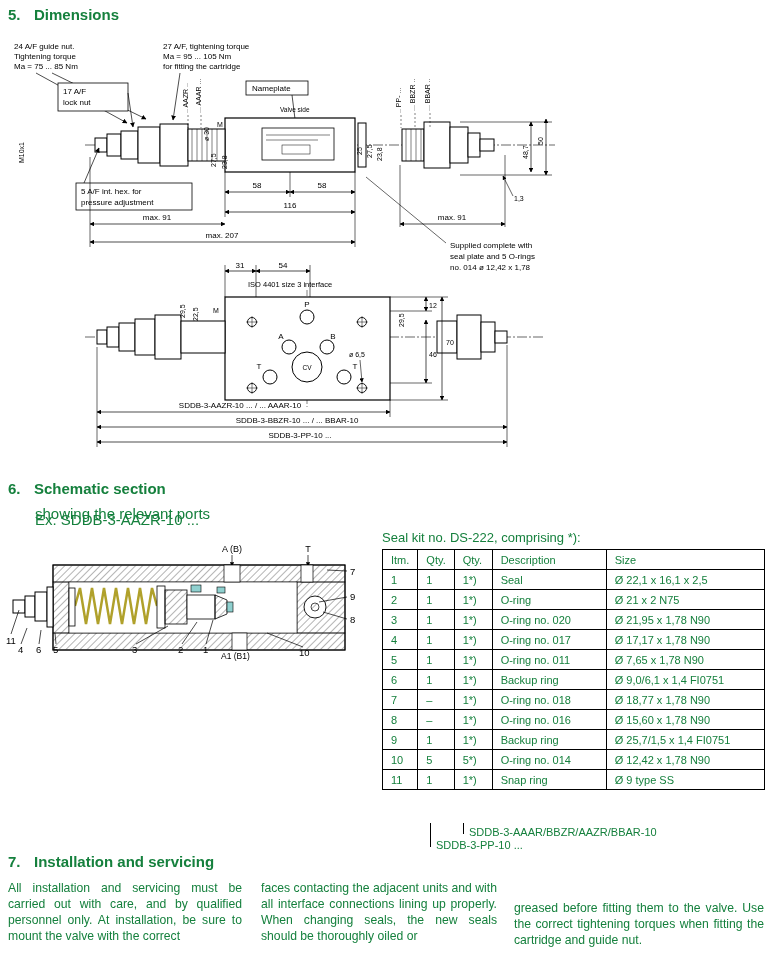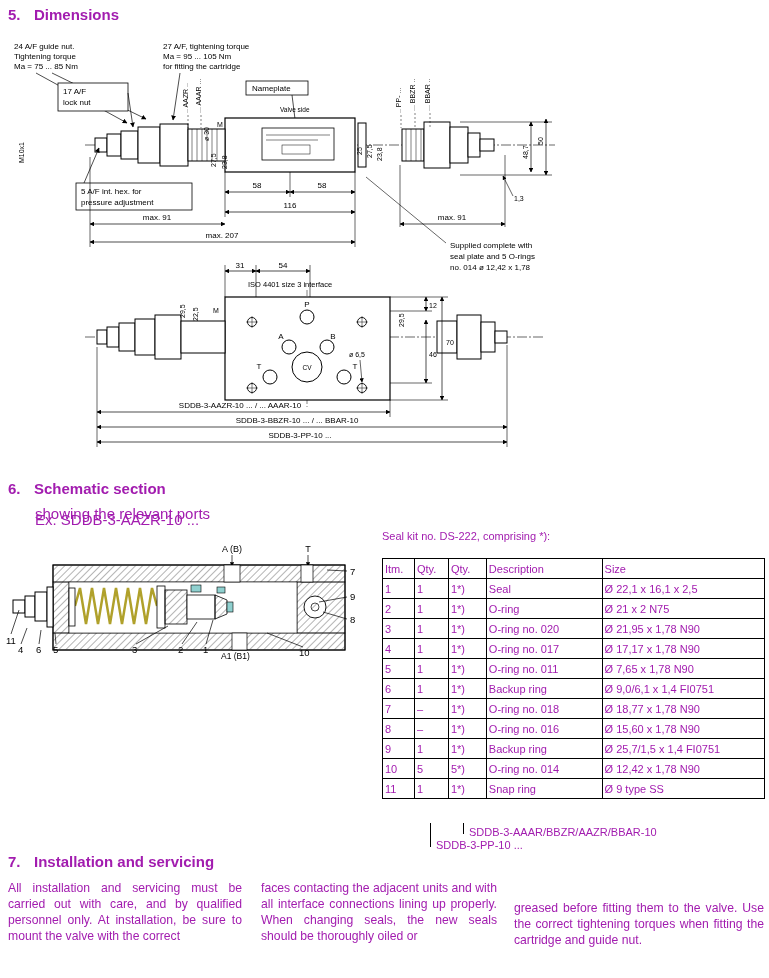--- a/index.html
+++ b/index.html
@@ -1,28 +1,28 @@
 <!DOCTYPE html>
 <html><head>
 <meta charset="utf-8">
 <style>
   * { margin:0; padding:0; box-sizing:border-box; }
   body { background:#fff; }
   .page { position:relative; width:769px; height:978px; background:#fff;
-          font-family:"Liberation Sans", sans-serif; color:#a21caf; overflow:hidden; }
+          font-family:"Liberation Sans", sans-serif; color:#15803d; overflow:hidden; }
   .sec-head { position:absolute; font-size:15px; font-weight:bold; }
   .sec-head .num { display:inline-block; width:26px; }
   .sub { position:absolute; font-size:15px; }
   svg { font-family:"Liberation Sans", sans-serif; }
   svg text { fill:#000; }
   .tblwrap { position:absolute; left:382px; top:530px; width:386px; font-size:11px; }
-  .tbl-title { margin-bottom:16px; font-size:11px; }
+  .tbl-title { margin-bottom:4px; font-size:13px; }
   table.sealkit { border-collapse:collapse; width:383px; }
   table.sealkit th, table.sealkit td { border:1px solid #000; font-weight:normal;
-    font-size:11px; padding:2px 2px; height:20px; vertical-align:middle; text-align:left; }
+    font-size:11px; padding:2px 8px; height:20px; vertical-align:middle; text-align:left; }
   table.sealkit .c { }
   .conn { position:absolute; width:0; border-left:1px solid #000; }
   .fnote { position:absolute; font-size:11px; white-space:nowrap; }
   .col { position:absolute; top:880px; font-size:12.2px; line-height:16px; text-align:justify; }
 </style>
 </head>
 <body>
 
 <div class="page">
 

